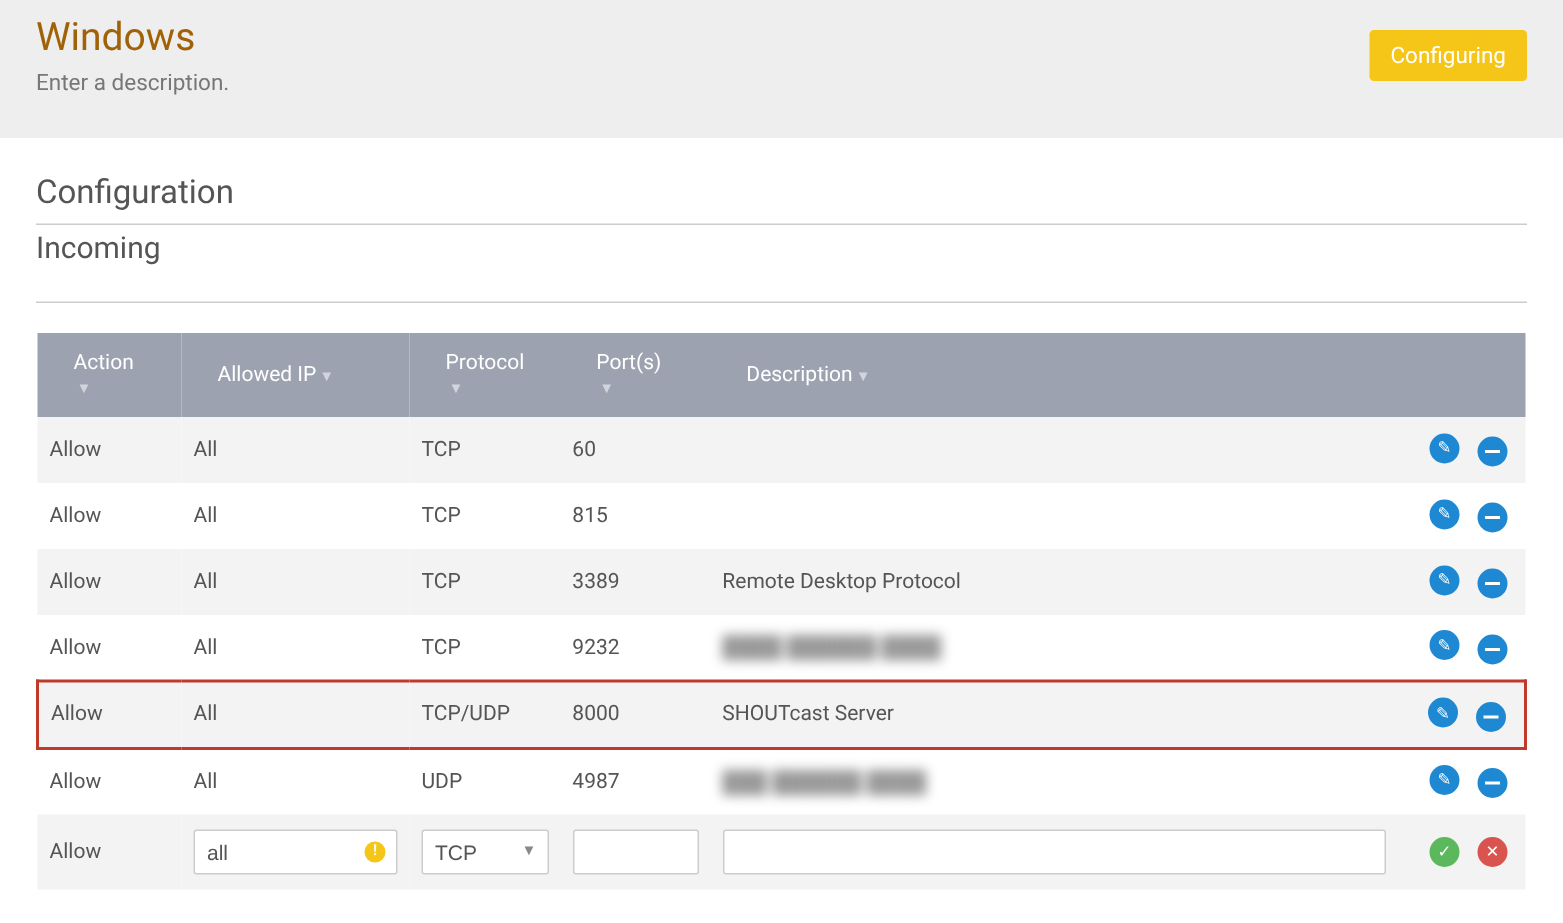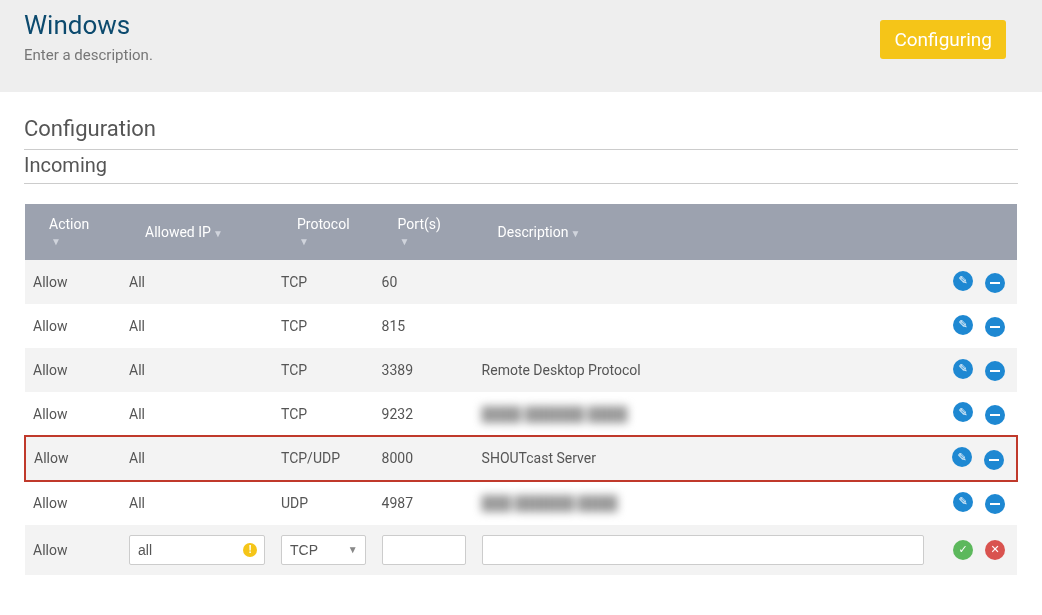--- a/index.html
+++ b/index.html
@@ -1,23 +1,23 @@
 <!DOCTYPE html>
 <html><head>
 <meta charset="utf-8">
 <style>
   * { box-sizing: border-box; margin: 0; padding: 0; }
   body { font-family: -apple-system, BlinkMacSystemFont, "Segoe UI", Roboto, "Helvetica Neue", Arial, sans-serif; background: #fff; color: #555; width: 1042px; }
   .header { background: #eeeeee; padding: 10px 24px 28px 24px; position: relative; }
-  .header h1 { font-size: 26px; font-weight: 400; color: #0c4a6e; margin-bottom: 6px; }
+  .header h1 { font-size: 26px; font-weight: 400; color: #a16207; margin-bottom: 6px; }
   .header .subtitle { font-size: 15px; color: #777; }
-  .status-badge { position: absolute; top: 20px; right: 36px; background: #f5c518; color: #fff; padding: 8px 14px; border-radius: 3px; font-size: 19px; }
+  .status-badge { position: absolute; top: 20px; right: 24px; background: #f5c518; color: #fff; padding: 8px 14px; border-radius: 3px; font-size: 15px; }
   .content { padding: 24px; }
   .section-title { font-size: 22px; font-weight: 400; color: #555; border-bottom: 1px solid #ccc; padding-bottom: 8px; margin-bottom: 3px; }
-  .subsection-title { font-size: 20px; font-weight: 400; color: #555; border-bottom: 1px solid #ccc; padding-bottom: 6px; margin-bottom: 20px; }
+  .subsection-title { font-size: 20px; font-weight: 400; color: #555; border-bottom: 1px solid #ccc; padding-bottom: 24px; margin-bottom: 20px; }
   table { width: 100%; border-collapse: collapse; }
   thead tr { background: #9ca2af; }
   thead th { text-align: left; padding: 12px 24px; color: #fff; font-weight: 400; font-size: 14px; }
   thead th .sort-caret { display:inline-block; margin-left:2px; font-size:10px; color:#d0d4dc; }
   tbody tr { height: 44px; }
   tbody tr:nth-child(odd) { background: #f3f3f3; }
   tbody tr:nth-child(even) { background: #ffffff; }
   tbody td { padding: 10px 8px; font-size: 14px; color: #555; }
   .highlight-row td:first-child { border-left: 2px solid #c0392b; }
   .highlight-row td:last-child { border-right: 2px solid #c0392b; }

